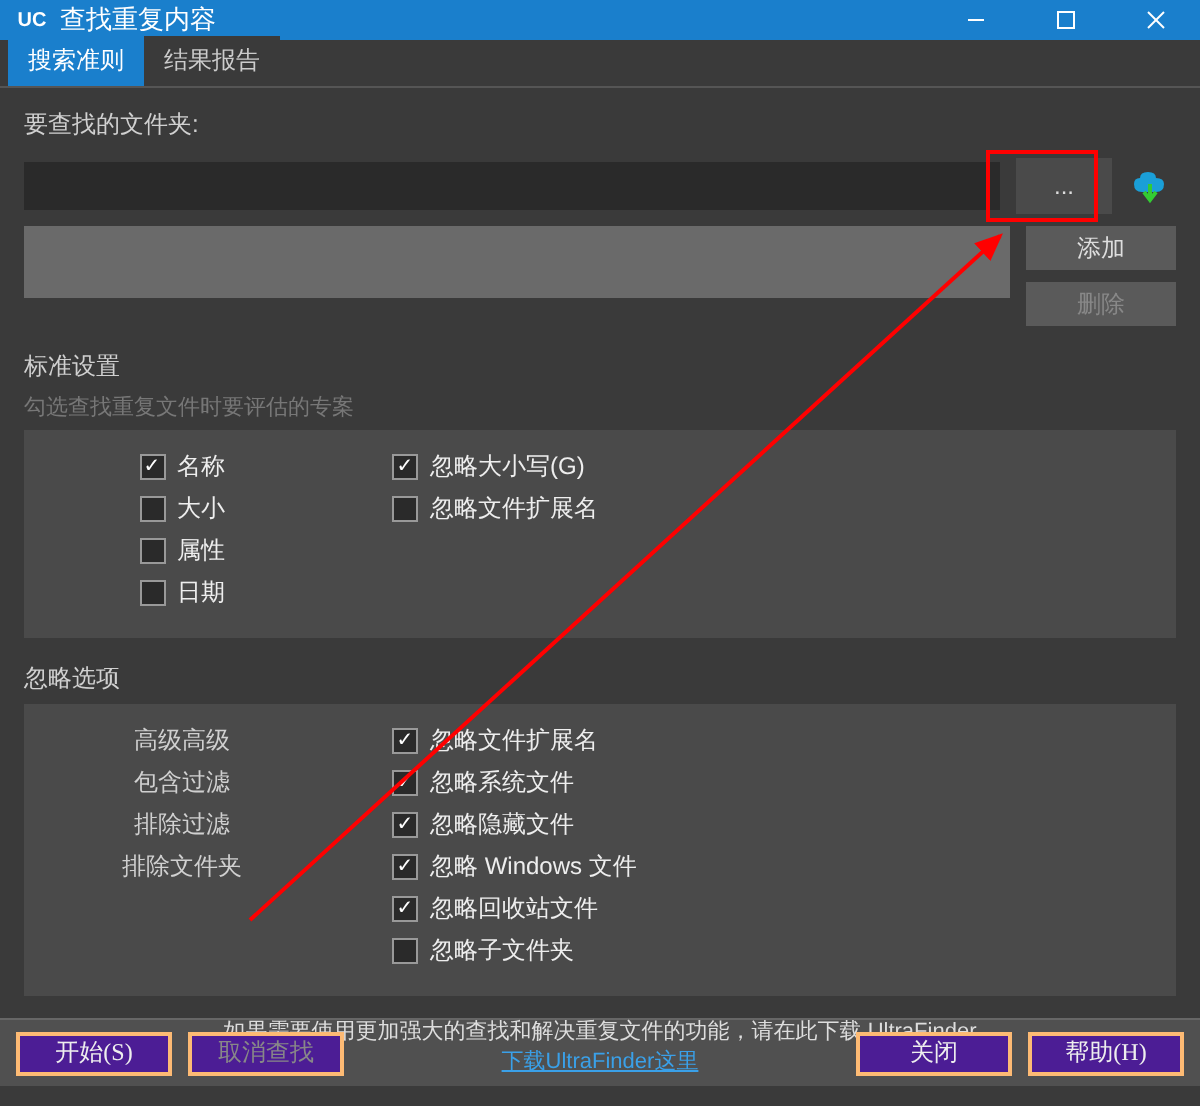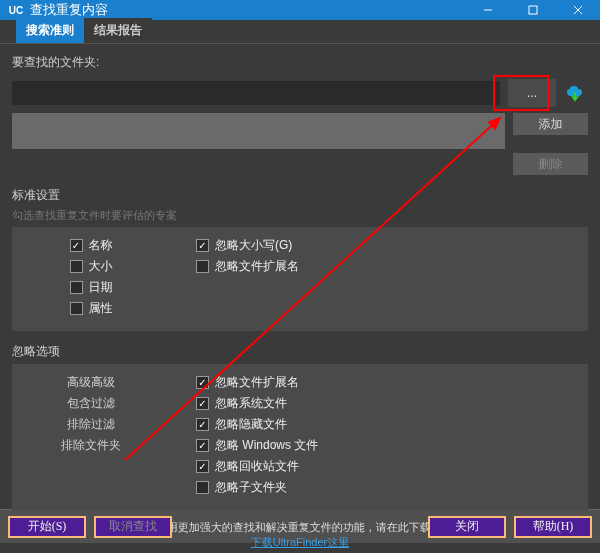--- a/index.html
+++ b/index.html
@@ -32,23 +32,22 @@
   .win-btn {
     width: 45px; height: 30px;
     display: flex; align-items: center; justify-content: center;
     color: #fff;
   }
   .tabbar {
     height: 24px;
     background: #3a3a3a;
     display: flex;
     align-items: flex-end;
-    padding-left: 16px;
+    padding-left: 4px;
     border-bottom: 1px solid #555;
-    font-weight: bold;
   }
   .tab {
     padding: 4px 10px;
     font-size: 12px;
     color: #ccc;
     background: #3a3a3a;
   }
   .tab.active {
     background: #1a7fcc;
     color: #fff;
@@ -89,21 +88,21 @@
   .list-area {
     display: flex; gap: 8px;
   }
   .list-box {
     flex: 1;
     height: 36px;
     background: #6a6a6a;
   }
   .side-buttons {
     width: 75px;
-    display: flex; flex-direction: column; gap: 18px;
+    display: flex; flex-direction: column; gap: 6px;
   }
   .btn {
     height: 22px;
     background: #5a5a5a;
     color: #ddd;
     display: flex; align-items: center; justify-content: center;
     font-size: 12px;
   }
   .btn.disabled { color: #888; }
   fieldset {
@@ -246,25 +245,25 @@
         <div class="cb-row">
             <span class="cb checked"></span>
             <span>名称</span>
           </div>
         <div class="cb-row">
             <span class="cb"></span>
             <span>大小</span>
           </div>
         <div class="cb-row">
             <span class="cb"></span>
+            <span>属性</span>
+          </div>
+        <div class="cb-row">
+            <span class="cb"></span>
             <span>日期</span>
-          </div>
-        <div class="cb-row">
-            <span class="cb"></span>
-            <span>属性</span>
           </div>
       </div>
       <div class="col">
         <div class="cb-row">
             <span class="cb checked"></span>
             <span>忽略大小写(G)</span>
           </div>
         <div class="cb-row">
             <span class="cb"></span>
             <span>忽略文件扩展名</span>

